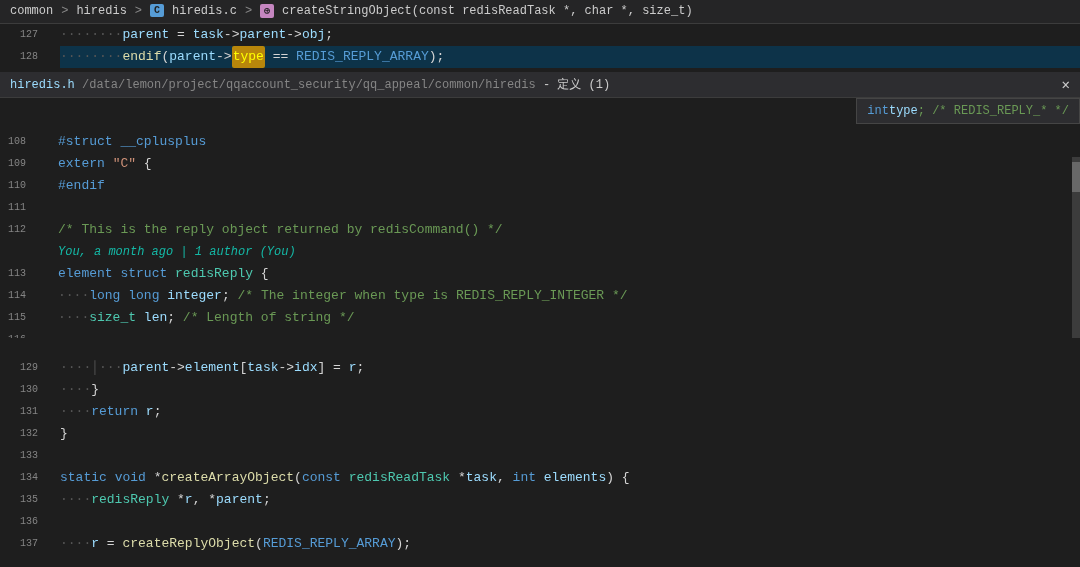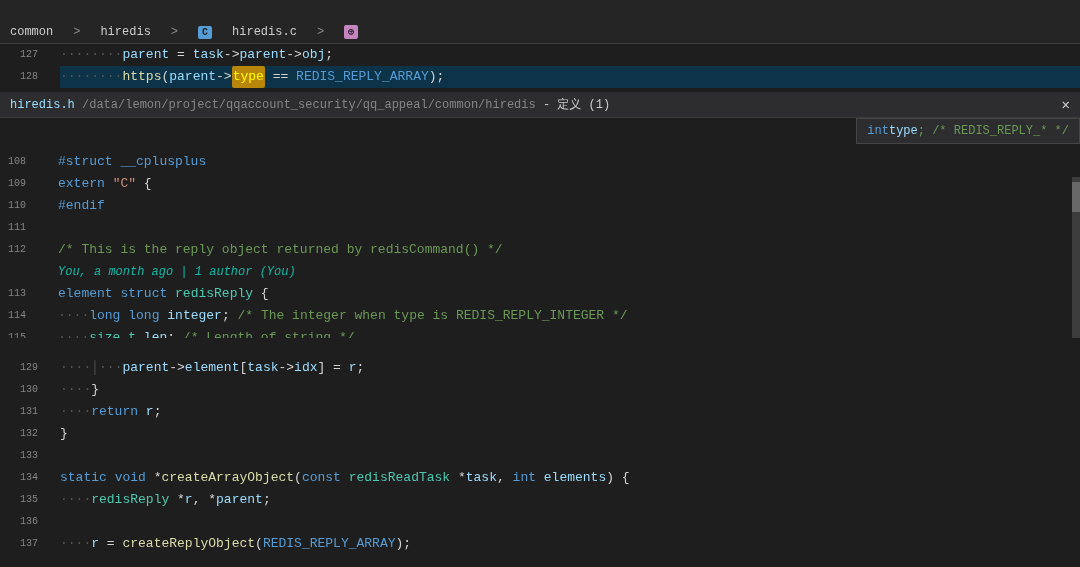--- a/index.html
+++ b/index.html
@@ -13,23 +13,23 @@
       overflow: hidden;
     }
 
     
     .breadcrumb-bar {
       background: #252526;
       padding: 4px 10px;
       font-size: 12px;
       color: #cccccc;
       display: flex;
-      align-items: flex-end;
-      gap: 20px;
-      height: 44px;
+      align-items: flex-start;
+      gap: 8px;
+      height: 24px;
       border-bottom: 1px solid #3c3c3c;
     }
     .breadcrumb-bar .sep { color: #888; }
     .breadcrumb-bar .c-icon {
       background: #569cd6;
       color: #1e1e1e;
       font-weight: bold;
       font-size: 10px;
       padding: 1px 4px;
       border-radius: 2px;
@@ -206,31 +206,32 @@
 
   <div class="breadcrumb-bar">
     <span style="color:#cccccc;cursor:pointer;">common</span>
     <span class="sep">&gt;</span>
     <span style="color:#cccccc;cursor:pointer;">hiredis</span>
     <span class="sep">&gt;</span>
     <span class="c-icon">C</span>
     <span style="color:#cccccc;cursor:pointer;">hiredis.c</span>
     <span class="sep">&gt;</span>
     <span class="func-icon">⊕</span>
+    <span style="color:#cccccc;cursor:pointer;">createStringObject(const redisReadTask *, char *, size_t)</span>
   </div>
 
   <div class="top-code-section" style="height: 48px;">
     <div id="top-code-area" class="code-area" style="height:100%;">
         <div class="line-numbers">
           <div style="line-height: 22px; height: 22px;">127</div>
           <div style="line-height: 22px; height: 22px;">128</div>
         </div>
         <div class="code-content">
           <div class="code-line"><span class="dots">········</span><span class="var">parent</span><span> = </span><span class="var">task</span><span class="arrow">-&gt;</span><span class="var">parent</span><span class="arrow">-&gt;</span><span class="var">obj</span><span>;</span></div>
-          <div class="code-line highlighted"><span class="dots">········</span><span class="fn">https</span><span>(</span><span class="var">parent</span><span class="arrow">-&gt;</span><span class="highlight-word">type</span><span> == </span><span class="macro">REDIS_REPLY_ARRAY</span><span>);</span></div>
+          <div class="code-line highlighted"><span class="dots">········</span><span class="fn">endif</span><span>(</span><span class="var">parent</span><span class="arrow">-&gt;</span><span class="highlight-word">type</span><span> == </span><span class="macro">REDIS_REPLY_ARRAY</span><span>);</span></div>
         </div>
       </div>
   </div>
 
   <div class="def-section" style="flex: 1 1 0%; max-height: 310px;">
 
     <div class="def-panel-header">
       <span style="color:#9cdcfe;">
         <span style="color:#9cdcfe;">hiredis.h</span>
         <span style="color:#858585;"> <span>/data/lemon/project/qqaccount_security/qq_appeal/common/hiredis</span></span>

